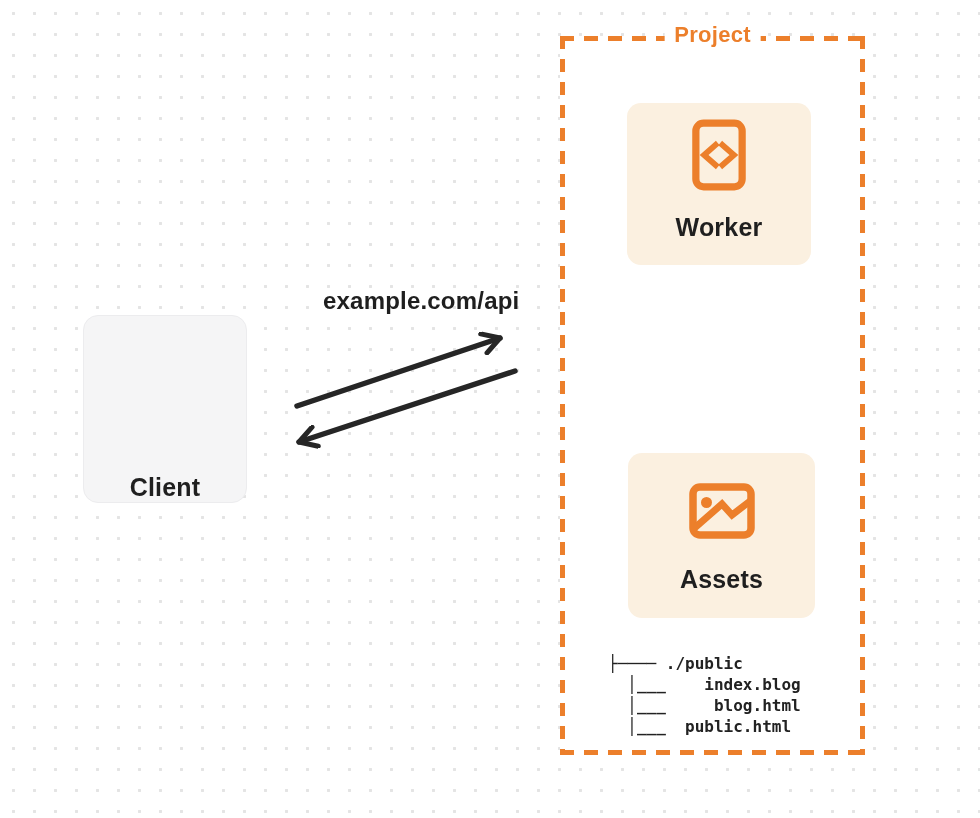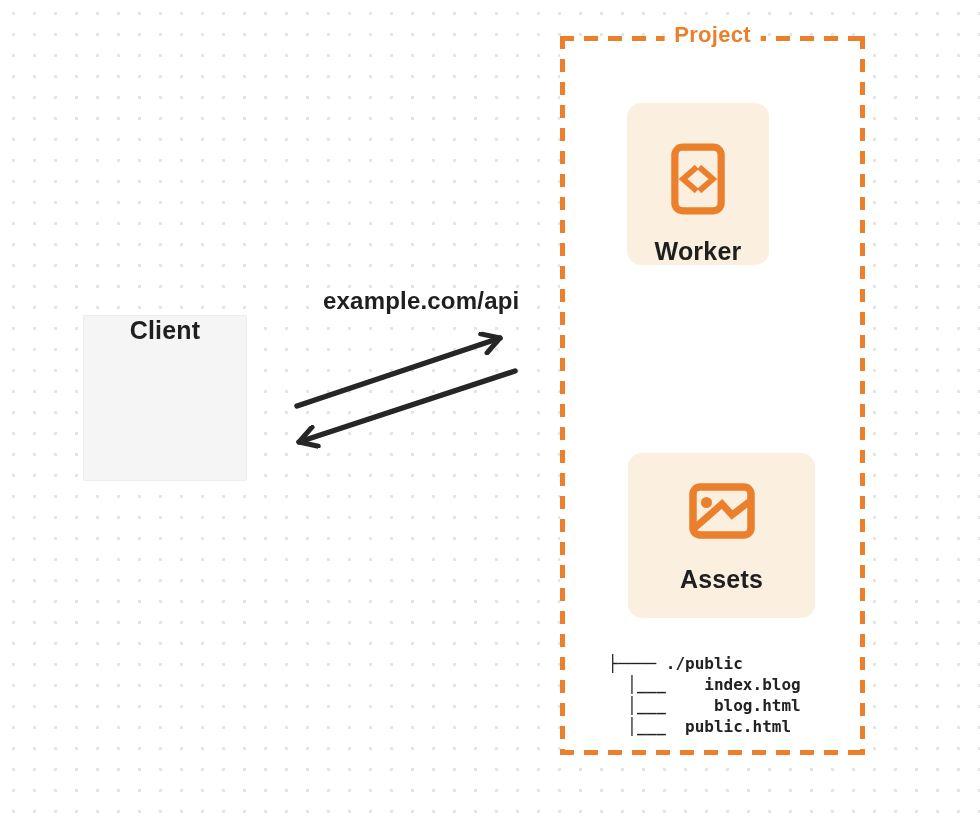--- a/index.html
+++ b/index.html
@@ -18,25 +18,25 @@
   }
   .canvas{
     position:relative;width:980px;height:818px;
     background-color:#ffffff;
     background-image:radial-gradient(circle, var(--dot-color) 1.4px, transparent 1.6px);
     background-size:21px 21px;
     background-position:3px 3px;
   }
   
   .client-node{
-    position:absolute;left:83px;top:315px;width:164px;height:166px;
+    position:absolute;left:83px;top:315px;width:164px;height:188px;
     background:var(--client-bg);
     border:1px solid #ECECEE;
-    border-radius:1px;
-    display:flex;align-items:flex-start;justify-content:center;
+    border-radius:15px;
+    display:flex;align-items:flex-end;justify-content:center;
     box-sizing:border-box;
   }
   .client-node .node-label{
     font-size:25px;font-weight:700;color:var(--text-dark);letter-spacing:.2px;
   }
   
   .request-label{
     position:absolute;left:323px;top:287px;
     font-size:24px;font-weight:700;color:var(--text-dark);
     white-space:nowrap;letter-spacing:.2px;
@@ -69,21 +69,21 @@
     letter-spacing:.3px;white-space:nowrap;z-index:2;
   }
   
   .node-card{
     position:absolute;
     background:var(--card-bg);
     border-radius:14px;
     display:flex;flex-direction:column;align-items:center;
     box-sizing:border-box;
   }
-  .worker-card{left:67px;top:67px;width:142px;height:162px;padding-top:40px;}
+  .worker-card{left:67px;top:67px;width:184px;height:162px;padding-top:16px;}
   .assets-card{left:68px;top:417px;width:187px;height:165px;padding-top:30px;}
   .node-card .node-label{
     font-size:25px;font-weight:700;color:var(--text-dark);letter-spacing:.2px;
   }
   .worker-card .node-label{margin-top:22px;}
   .assets-card .node-label{margin-top:26px;}
   .icon-wrap{display:block;line-height:0;}
   
   .file-tree{
     position:absolute;left:48px;top:585px;

